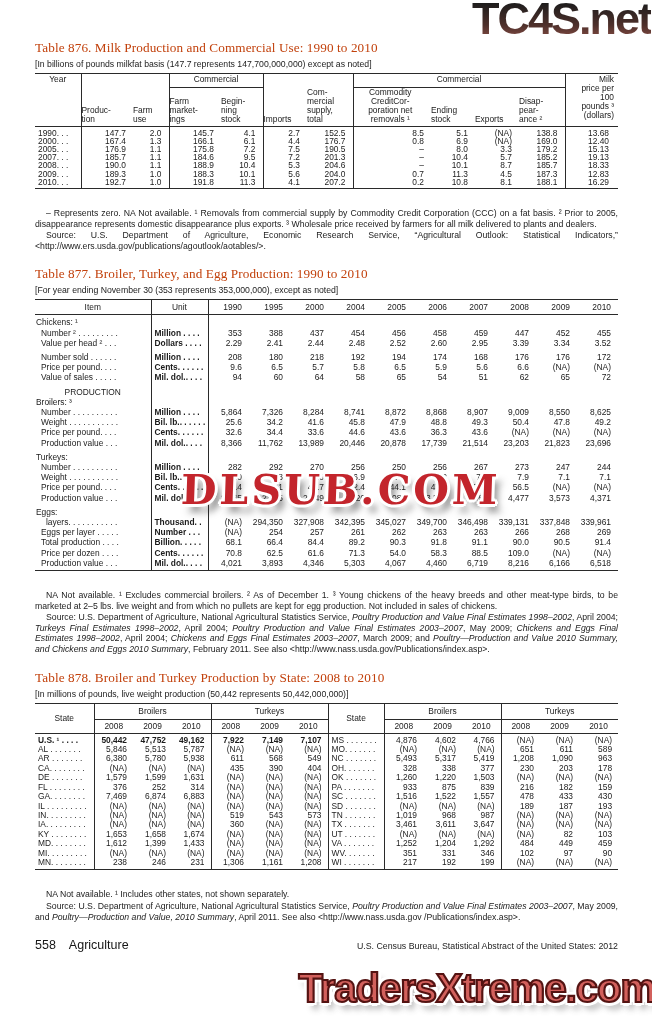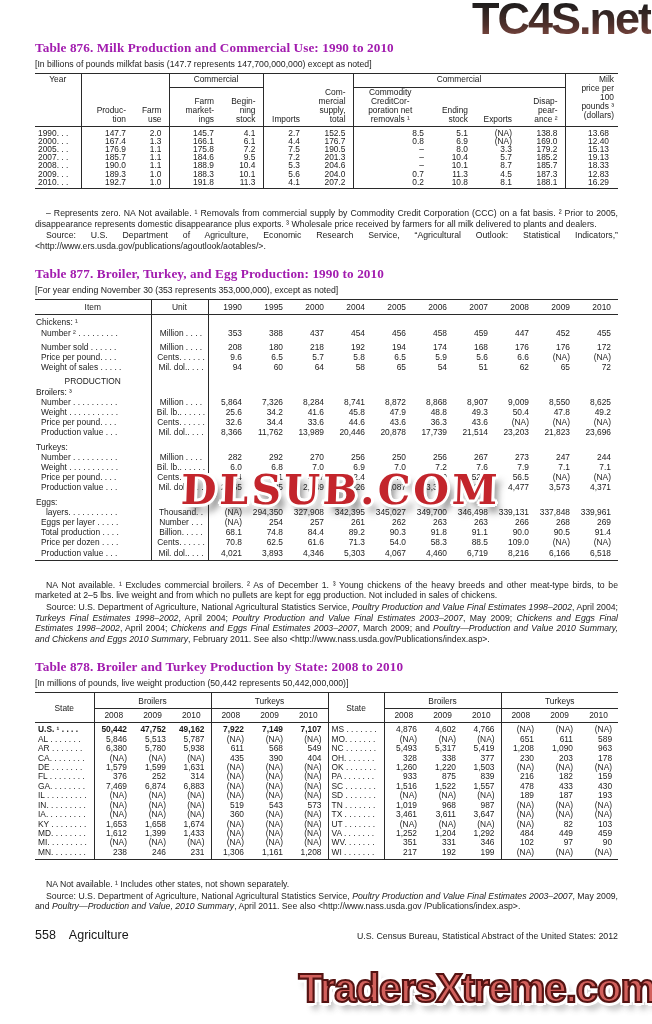--- a/index.html
+++ b/index.html
@@ -1,41 +1,41 @@
 <!DOCTYPE html>
 <html><head>
 <meta charset="utf-8">
 <style>
   html,body{margin:0;padding:0;background:#888;}
   .page{width:652px;height:1024px;background:#fff;position:relative;overflow:hidden;
         font-family:"Liberation Sans",sans-serif;color:#1b1b1b;margin:0 auto;}
   .content{padding:40px 34px 0 35px;}
 
-  .tbl-title{font-family:"Liberation Serif",serif;font-weight:bold;font-size:13.2px;
-             color:#a21caf;margin:0 0 3px;letter-spacing:.1px;}
+  .tbl-title{font-family:"Liberation Serif",serif;font-weight:normal;font-size:13.2px;
+             color:#c2410c;margin:0 0 3px;letter-spacing:.1px;}
   .tbl-sub{font-size:8.7px;margin:0 0 4px;}
   .note{font-size:8.7px;line-height:10.6px;margin:19px 0 0;text-indent:11px;text-align:justify;}
   .note i{font-style:italic;}
   .mt{margin-top:15px;}
 
   table{border-collapse:collapse;table-layout:fixed;width:583px;color:#1b1b1b;}
   th{font-weight:normal;}
   .rule-top{border-top:1.4px solid #2a2a2a;}
   thead{border-bottom:1px solid #2a2a2a;}
   tbody{border-bottom:1px solid #2a2a2a;}
   .bl{border-left:1px solid #2a2a2a;}
 
   
   #t876{font-size:8.4px;}
   #t876 th{font-size:8.4px;line-height:8.9px;white-space:pre-line;padding:0;}
   #t876 .r1 th{height:12px;vertical-align:top;padding-top:1px;}
   #t876 .grp{text-align:center;border-bottom:1px solid #2a2a2a;}
   #t876 .yearh{text-align:center;vertical-align:middle;}
   #t876 .milk{vertical-align:middle;text-align:right;padding-right:4px;}
-  #t876 .r2 th{vertical-align:bottom;text-align:right;padding:0 7px 2px 0;}
+  #t876 .r2 th{vertical-align:bottom;text-align:left;padding:0 7px 2px 0;}
   #t876 .r2 th.ccc{text-align:center;padding-right:4px;}
   #t876 td{line-height:8.2px;padding:0 7px 0 0;text-align:right;}
   #t876 td.lbl{text-align:left;padding:0 0 0 3px;}
   #t876 td:nth-child(12){padding-right:9px;}
   #t876 tbody td:nth-child(2),#t876 tbody td:nth-child(4),#t876 tbody td:nth-child(6),
   #t876 tbody td:nth-child(8),#t876 tbody td:nth-child(12){border-left:1px solid #2a2a2a;}
   #t876 tbody tr:first-child td{padding-top:2px;}
   #t876 tbody tr:last-child td{padding-bottom:2px;}
 
   
@@ -43,21 +43,21 @@
   #t877{font-size:8.4px;}
   #t877 th{padding:2px 7px 2px 0;text-align:right;}
   #t877 th.ih,#t877 th.uh{text-align:center;padding:2px 0;}
   #t877 td{line-height:10.2px;padding:0;}
   #t877 td.num{text-align:right;padding-right:7px;}
   #t877 td.item{text-align:left;padding-left:6px;white-space:nowrap;overflow:hidden;}
   #t877 td.item.section{padding-left:1px;}
   #t877 td.item.center{text-align:center;padding-left:0;}
   #t877 td.item.cont{padding-left:6px;}
   #t877 td.item.ind2{padding-left:11px;}
-  #t877 td.unit{text-align:center;padding-left:3px;white-space:nowrap;overflow:hidden;}
+  #t877 td.unit{text-align:left;padding-left:3px;white-space:nowrap;overflow:hidden;font-weight:bold;}
   #t877 tr.gap td{padding-top:4px;}
   #t877 th:nth-child(2),#t877 td:nth-child(2),
   #t877 th:nth-child(3),#t877 td:nth-child(3){border-left:1px solid #2a2a2a;}
   #t877 tbody tr:first-child td{padding-top:2px;}
   #t877 tbody tr:last-child td{padding-bottom:2px;}
 
   
   #t878{font-size:8.4px;}
   #t878 .r1 th{height:13px;text-align:center;vertical-align:middle;padding:1px 0;}
   #t878 .grp{border-bottom:1px solid #2a2a2a;}
@@ -330,20 +330,34 @@
               <td class="num">388</td>
               <td class="num">437</td>
               <td class="num">454</td>
               <td class="num">456</td>
               <td class="num">458</td>
               <td class="num">459</td>
               <td class="num">447</td>
               <td class="num">452</td>
               <td class="num">455</td>
             </tr>
+            <tr>
+              <td class="item data">Value per head ²  . . .</td>
+              <td class="unit">Dollars . . . .</td>
+              <td class="num">2.29</td>
+              <td class="num">2.41</td>
+              <td class="num">2.44</td>
+              <td class="num">2.48</td>
+              <td class="num">2.52</td>
+              <td class="num">2.60</td>
+              <td class="num">2.95</td>
+              <td class="num">3.39</td>
+              <td class="num">3.34</td>
+              <td class="num">3.52</td>
+            </tr>
             <tr class="gap">
               <td class="item data">Number sold  . . . . . .</td>
               <td class="unit">Million  . . . .</td>
               <td class="num">208</td>
               <td class="num">180</td>
               <td class="num">218</td>
               <td class="num">192</td>
               <td class="num">194</td>
               <td class="num">174</td>
               <td class="num">168</td>
@@ -359,21 +373,21 @@
               <td class="num">5.7</td>
               <td class="num">5.8</td>
               <td class="num">6.5</td>
               <td class="num">5.9</td>
               <td class="num">5.6</td>
               <td class="num">6.6</td>
               <td class="num">(NA)</td>
               <td class="num">(NA)</td>
             </tr>
             <tr>
-              <td class="item data">Weight of sales  . . . . .</td>
+              <td class="item data">Value of sales  . . . . .</td>
               <td class="unit">Mil. dol.. . . .</td>
               <td class="num">94</td>
               <td class="num">60</td>
               <td class="num">64</td>
               <td class="num">58</td>
               <td class="num">65</td>
               <td class="num">54</td>
               <td class="num">51</td>
               <td class="num">62</td>
               <td class="num">65</td>
@@ -572,21 +586,21 @@
               <td class="num">263</td>
               <td class="num">263</td>
               <td class="num">266</td>
               <td class="num">268</td>
               <td class="num">269</td>
             </tr>
             <tr>
               <td class="item data">Total production . . . .</td>
               <td class="unit">Billion. . . . .</td>
               <td class="num">68.1</td>
-              <td class="num">74.8</td>
+              <td class="num">66.4</td>
               <td class="num">84.4</td>
               <td class="num">89.2</td>
               <td class="num">90.3</td>
               <td class="num">91.8</td>
               <td class="num">91.1</td>
               <td class="num">90.0</td>
               <td class="num">90.5</td>
               <td class="num">91.4</td>
             </tr>
             <tr>

